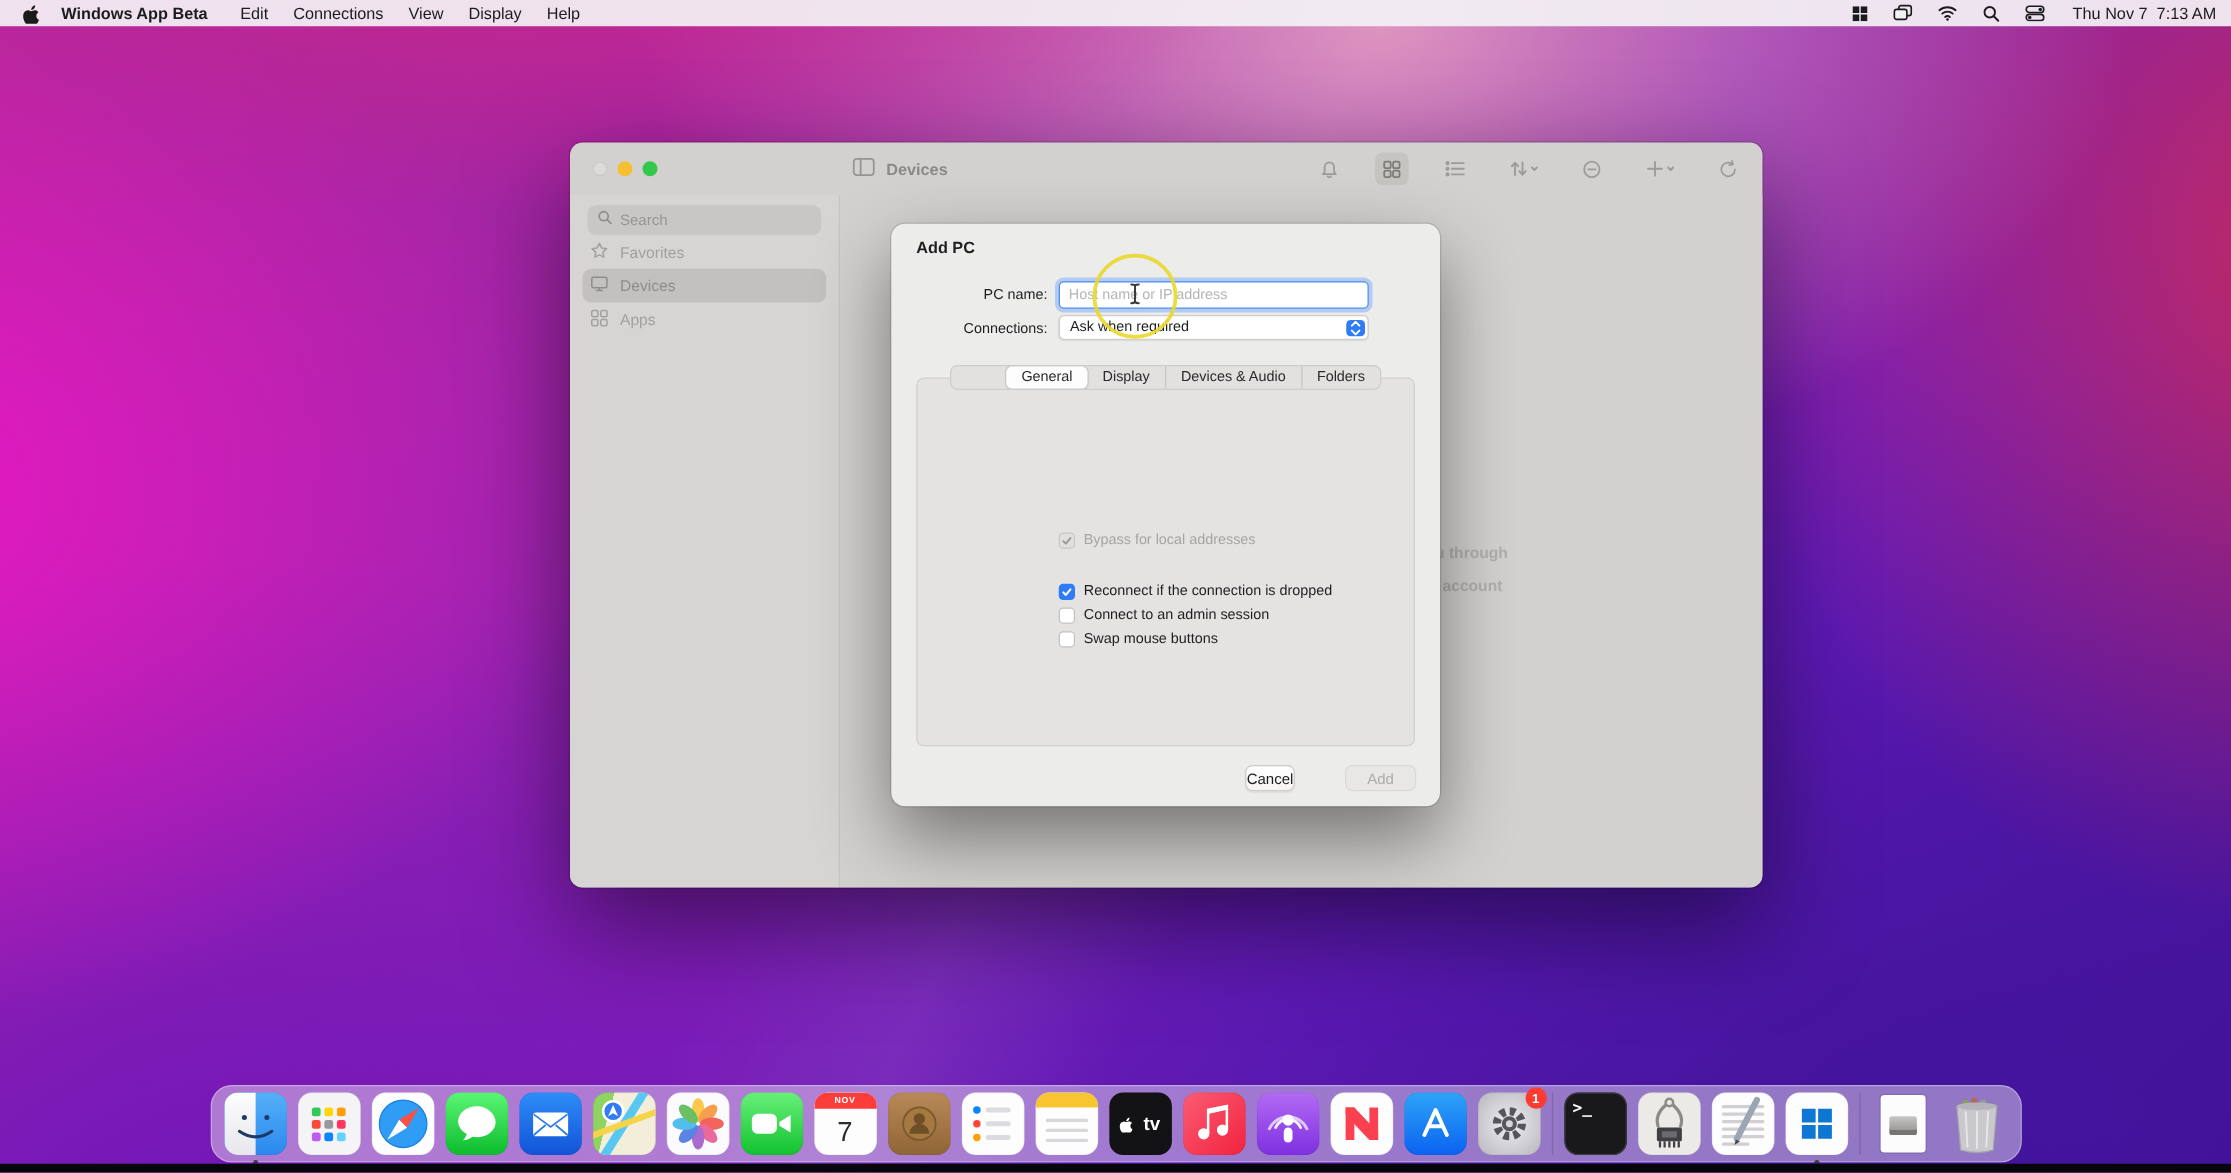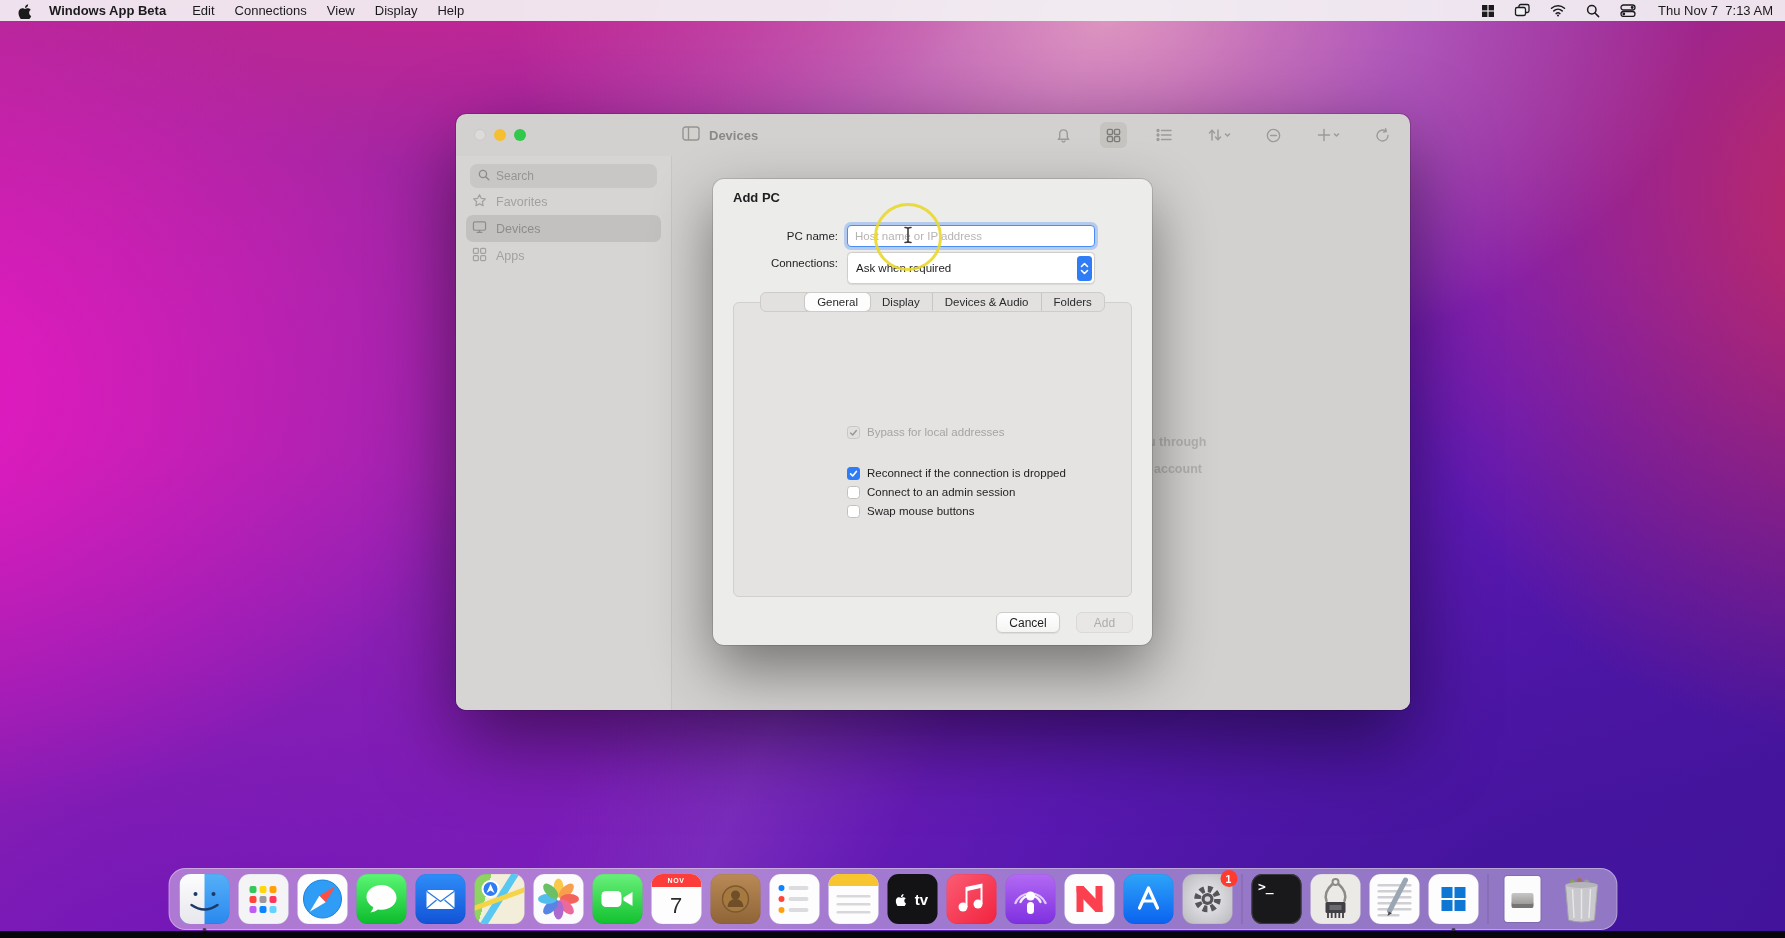--- a/index.html
+++ b/index.html
@@ -66,21 +66,21 @@
     box-shadow:0 25px 60px rgba(0,0,0,.45), 0 0 0 1px rgba(0,0,0,.12); font-size:11.5px; color:#1e1e20; }
   .dlg-title { position:absolute; left:20px; top:11px; font-size:13px; font-weight:bold; }
   .row { position:absolute; left:0; width:100%; height:22px; }
   .row .lbl { position:absolute; left:0; width:125px; text-align:right; line-height:22px; }
   .field { position:absolute; left:134px; width:248px; height:21px; background:#fff;
     border:1px solid #d2d0ce; border-radius:4px; display:flex; align-items:center; }
   .field input { border:none; outline:none; width:100%; height:100%; background:transparent;
     font-size:11.5px; padding:0 7px; font-family:"Liberation Sans", sans-serif; color:#1e1e20; }
   .field input::placeholder { color:#b7b5b3; }
   .field.focused { border:1px solid #4a8df5; box-shadow:0 0 0 3px rgba(90,150,246,.38); height:22px; }
-  .popup { position:absolute; left:134px; width:248px; height:32px; background:#fff;
+  .popup { position:absolute; left:134px; width:248px; height:20px; background:#fff;
     border:1px solid #d0cecc; border-radius:4.5px; box-shadow:0 .5px 1px rgba(0,0,0,.08);
     display:flex; align-items:center; padding-left:8px; }
   .stepper { position:absolute; right:2.5px; top:2.5px; bottom:2.5px; width:15px;
     background:#2e7cf6; border-radius:3.5px; display:flex; align-items:center; justify-content:center; }
   .row-pc { top:46px; } .row-cred { top:73px; }
   .tabs { position:absolute; left:0; top:113px; width:100%; display:flex; justify-content:center; z-index:3; }
   .tabbar { display:flex; background:#e3e1df; border:1px solid #cecccA; border-radius:6px; overflow:hidden;padding-left:44px; }
   .tab { padding:3px 12px; font-size:11.5px; color:#2a2a2c; }
   .tab.selected { background:#fdfdfd; border-radius:5px; box-shadow:0 0 0 1px #cbc9c7, 0 1px 2px rgba(0,0,0,.12); }
   .tab:not(.selected) + .tab:not(.selected) { border-left:1px solid #c8c6c3; }
@@ -91,21 +91,21 @@
   .div1 { top:205px; } .div2 { top:271px; }
   .cbrow { position:absolute; left:134px; height:14px; display:flex; align-items:center; gap:7px; z-index:2; }
   .cb { width:13px; height:13px; border-radius:3.5px; background:#fff; border:1px solid #c3c1bf; flex:none;
     display:flex; align-items:center; justify-content:center; }
   .cb.checked { background:#2e7cf6; border:none; }
   .cb.disabled { background:#e2e0de; border:1px solid #c9c7c5; }
   .cb-bypass { top:246px; color:#a6a4a1; }
   .cb-opt1 { top:287px; } .cb-opt2 { top:306px; } .cb-opt3 { top:325px; }
   .btn { position:absolute; top:433px; height:21px; border-radius:6px; font-size:12px;
     display:flex; align-items:center; justify-content:center; }
-  .btn-cancel { left:283px; width:64px; background:linear-gradient(#ffffff,#f5f4f3);
+  .btn-cancel { left:283px; width:40px; background:linear-gradient(#ffffff,#f5f4f3);
     border:1px solid #cecccb; box-shadow:0 1px 1px rgba(0,0,0,.07); color:#1d1d1f; }
   .btn-add { left:363px; width:57px; background:#e9e7e5; border:1px solid #dbd9d7; color:#aeacaa; }
 
   
   .click-ring { position:absolute; left:874px; top:203px; width:68px; height:68px; border-radius:50%;
     border:3px solid rgba(233,216,44,.9); z-index:30; }
   .ibeam { position:absolute; left:903px; top:226px; z-index:31; }
 
   
   .dock { position:absolute; bottom:8px; left:50%; transform:translateX(-50%); height:62px;

